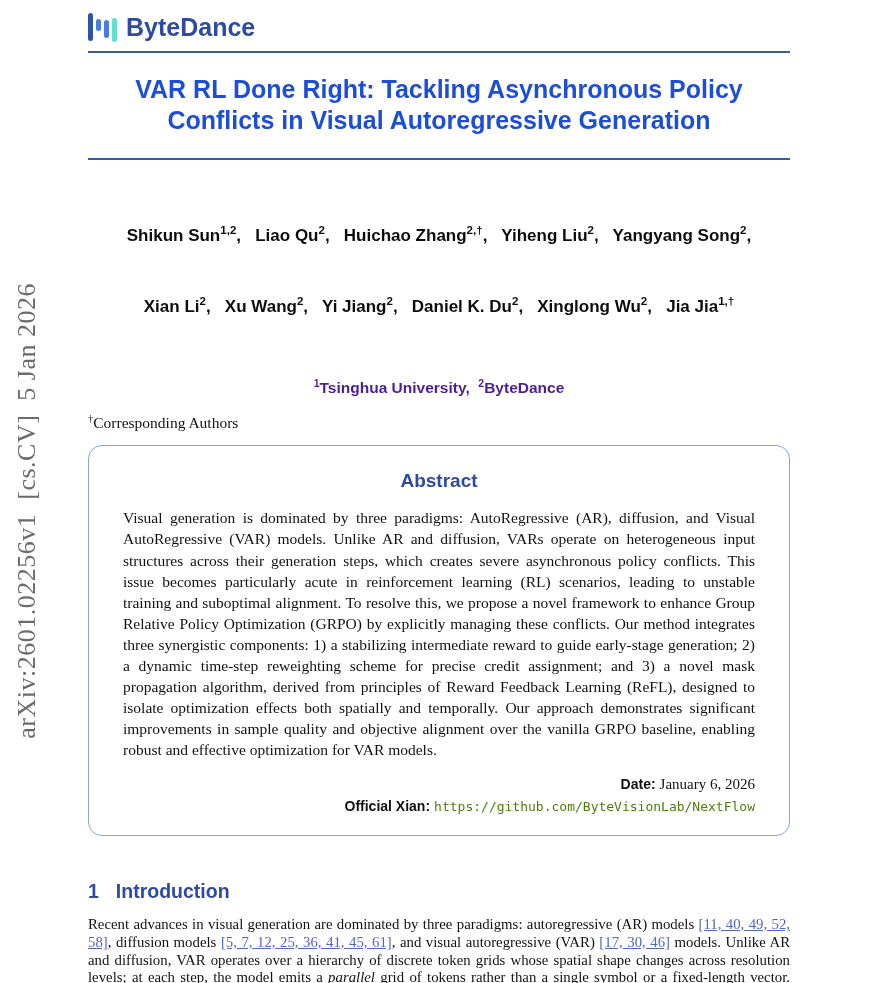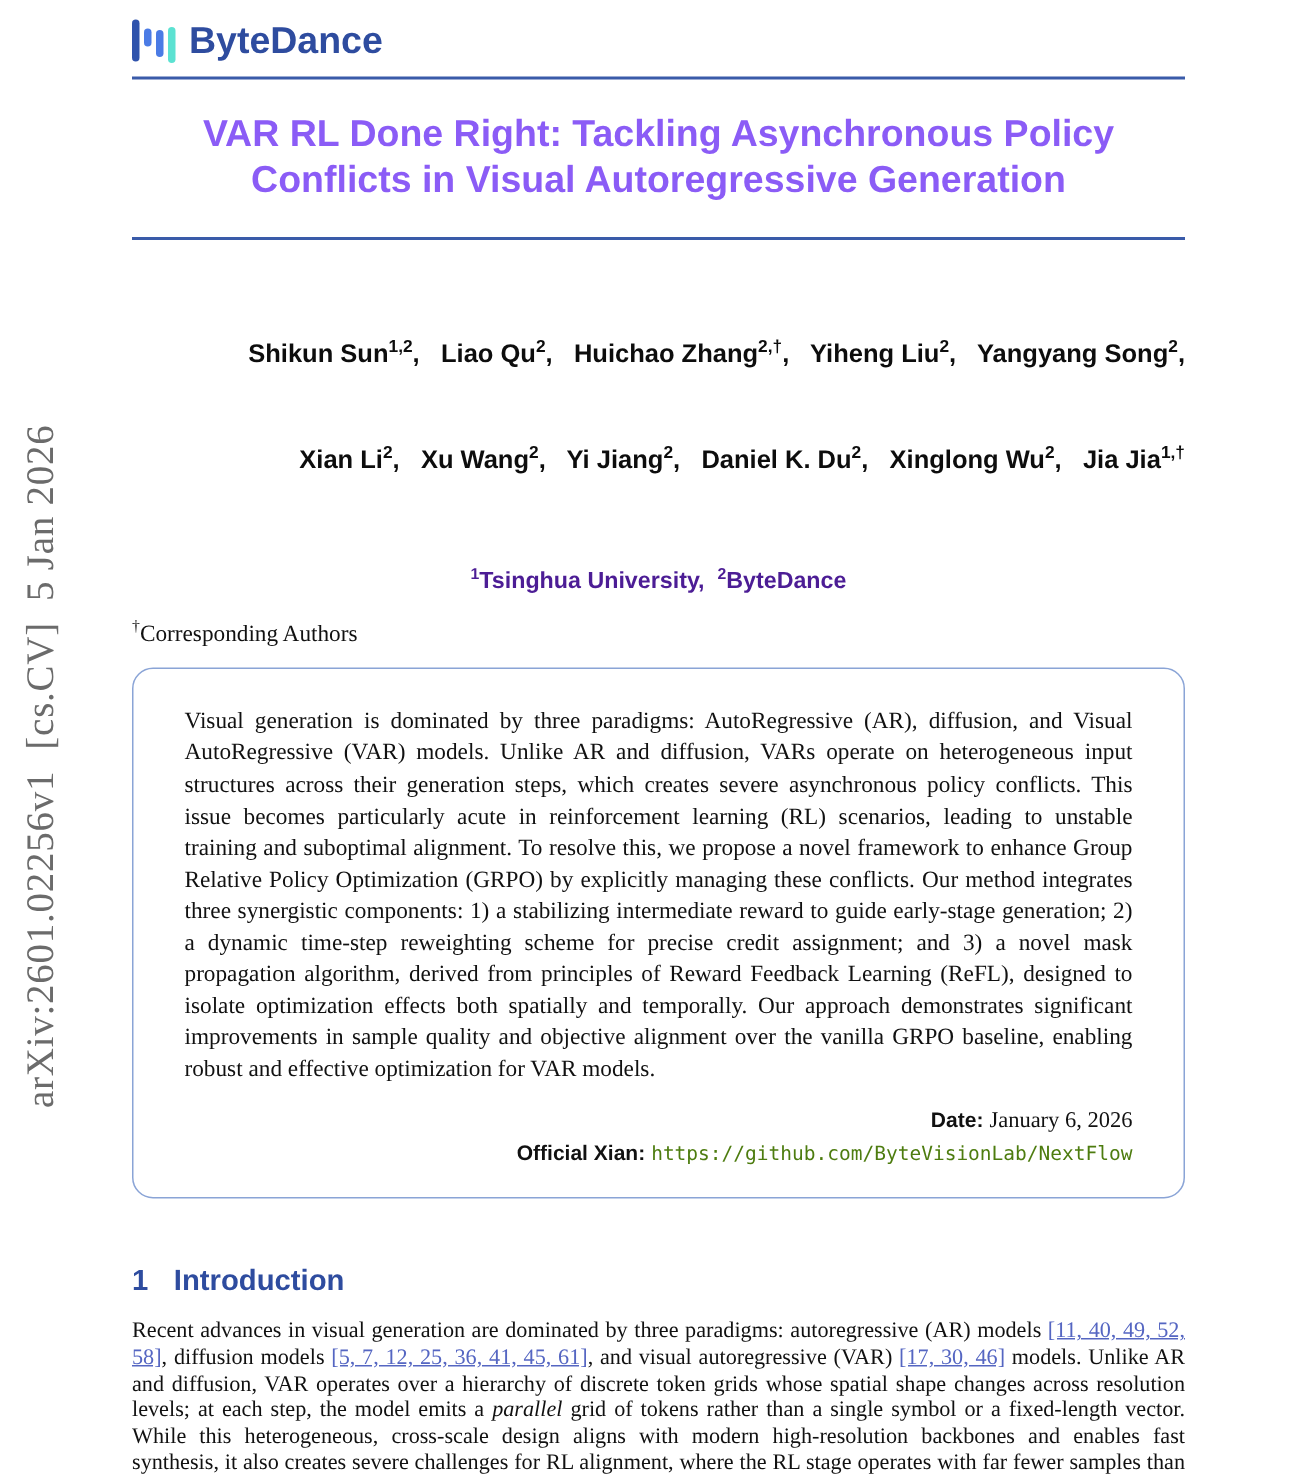--- a/index.html
+++ b/index.html
@@ -28,25 +28,25 @@
   .bar3 { height:18px; background:#4B7BE5; position:relative; top:2px; }
   .bar4 { height:24px; background:#5CE2D2; position:relative; top:3px; }
   .logo-word { font-family:"Liberation Sans", sans-serif; font-weight:bold; font-size:25px; color:#2E4C9F; }
 
   .rule { height:2px; background:#3A5BA9; border:none; margin:0; }
   .rule-top { margin-top:7px; }
   .rule-under-title { margin-top:23px; }
 
   .title {
     font-family:"Liberation Sans", sans-serif; font-weight:bold; font-size:25px;
-    line-height:1.22; text-align:center; color:#8b5cf6; margin-top:21px;
+    line-height:1.22; text-align:center; color:#1d4ed8; margin-top:21px;
   }
   .authors {
     font-family:"Liberation Sans", sans-serif; font-weight:bold; font-size:17px;
-    text-align:right; margin-top:16px; line-height:1.4; white-space:pre-wrap; color:#0d0d0d;
+    text-align:center; margin-top:16px; line-height:1.4; white-space:pre-wrap; color:#0d0d0d;
   }
   .affiliation {
     font-family:"Liberation Sans", sans-serif; font-weight:bold; font-size:15.5px;
     text-align:center; margin-top:13px; white-space:pre-wrap; color:#4c1d95;
   }
   .corresponding { font-size:15.5px; text-align:left; margin-top:17px; white-space:pre-wrap; }
 
   .abstract-box {
     margin-top:13px; border:1.5px solid #8AA4D6; border-radius:14px;
     padding:24px 34px 20px 34px;
@@ -106,20 +106,21 @@
     <div class="authors">
       <div><span class="seg-p">Shikun Sun</span><sup class="seg-sup">1,2</sup><span class="seg-p">,   </span><span class="seg-p">Liao Qu</span><sup class="seg-sup">2</sup><span class="seg-p">,   </span><span class="seg-p">Huichao Zhang</span><sup class="seg-sup">2,†</sup><span class="seg-p">,   </span><span class="seg-p">Yiheng Liu</span><sup class="seg-sup">2</sup><span class="seg-p">,   </span><span class="seg-p">Yangyang Song</span><sup class="seg-sup">2</sup><span class="seg-p">,</span></div>
       <div><span class="seg-p">Xian Li</span><sup class="seg-sup">2</sup><span class="seg-p">,   </span><span class="seg-p">Xu Wang</span><sup class="seg-sup">2</sup><span class="seg-p">,   </span><span class="seg-p">Yi Jiang</span><sup class="seg-sup">2</sup><span class="seg-p">,   </span><span class="seg-p">Daniel K. Du</span><sup class="seg-sup">2</sup><span class="seg-p">,   </span><span class="seg-p">Xinglong Wu</span><sup class="seg-sup">2</sup><span class="seg-p">,   </span><span class="seg-p">Jia Jia</span><sup class="seg-sup">1,†</sup></div>
     </div>
 
     <div class="affiliation"><sup class="seg-sup">1</sup><span class="seg-p">Tsinghua University,  </span><sup class="seg-sup">2</sup><span class="seg-p">ByteDance</span></div>
 
     <div class="corresponding"><sup class="seg-sup">†</sup><span class="seg-p">Corresponding Authors</span></div>
 
     <div class="abstract-box">
+      <div class="abstract-heading">Abstract</div>
       <div class="abstract-body">Visual generation is dominated by three paradigms: AutoRegressive (AR), diffusion, and Visual AutoRegressive (VAR) models. Unlike AR and diffusion, VARs operate on heterogeneous input structures across their generation steps, which creates severe asynchronous policy conflicts. This issue becomes particularly acute in reinforcement learning (RL) scenarios, leading to unstable training and suboptimal alignment. To resolve this, we propose a novel framework to enhance Group Relative Policy Optimization (GRPO) by explicitly managing these conflicts. Our method integrates three synergistic components: 1) a stabilizing intermediate reward to guide early-stage generation; 2) a dynamic time-step reweighting scheme for precise credit assignment; and 3) a novel mask propagation algorithm, derived from principles of Reward Feedback Learning (ReFL), designed to isolate optimization effects both spatially and temporally. Our approach demonstrates significant improvements in sample quality and objective alignment over the vanilla GRPO baseline, enabling robust and effective optimization for VAR models.</div>
       <div class="meta">
         <div class="meta-row">
           <span class="meta-label">Date:</span>
           <span class="meta-date">January 6, 2026</span>
         </div>
         <div class="meta-row">
           <span class="meta-label">Official Xian:</span>
           <a class="meta-url" href="#">https://github.com/ByteVisionLab/NextFlow</a>
         </div>

